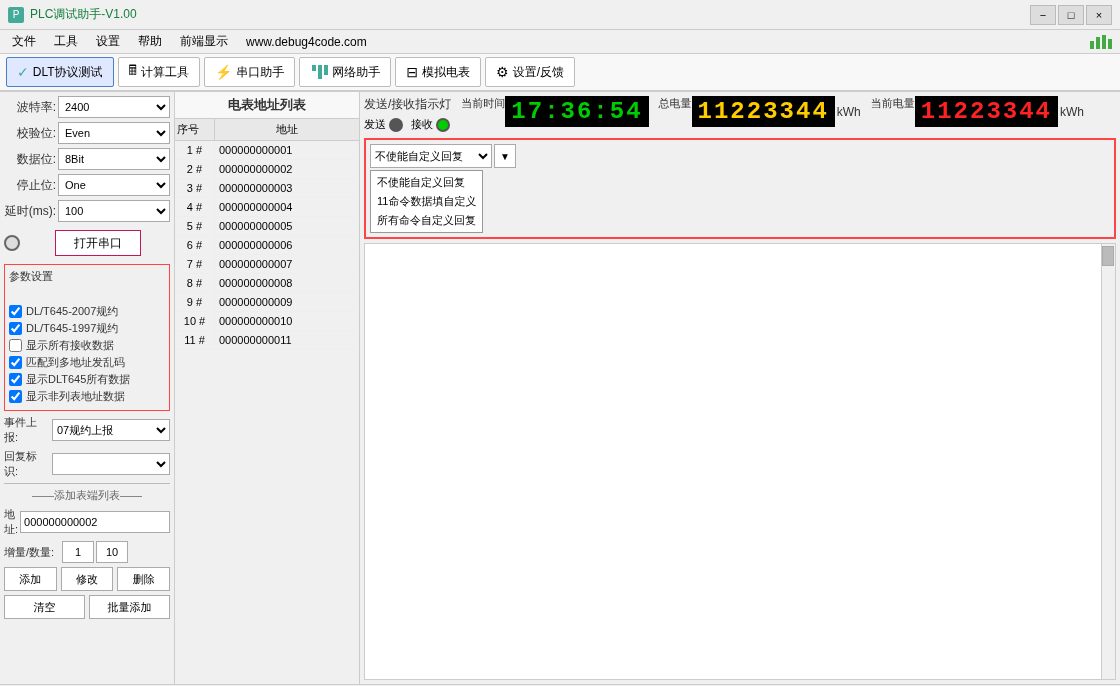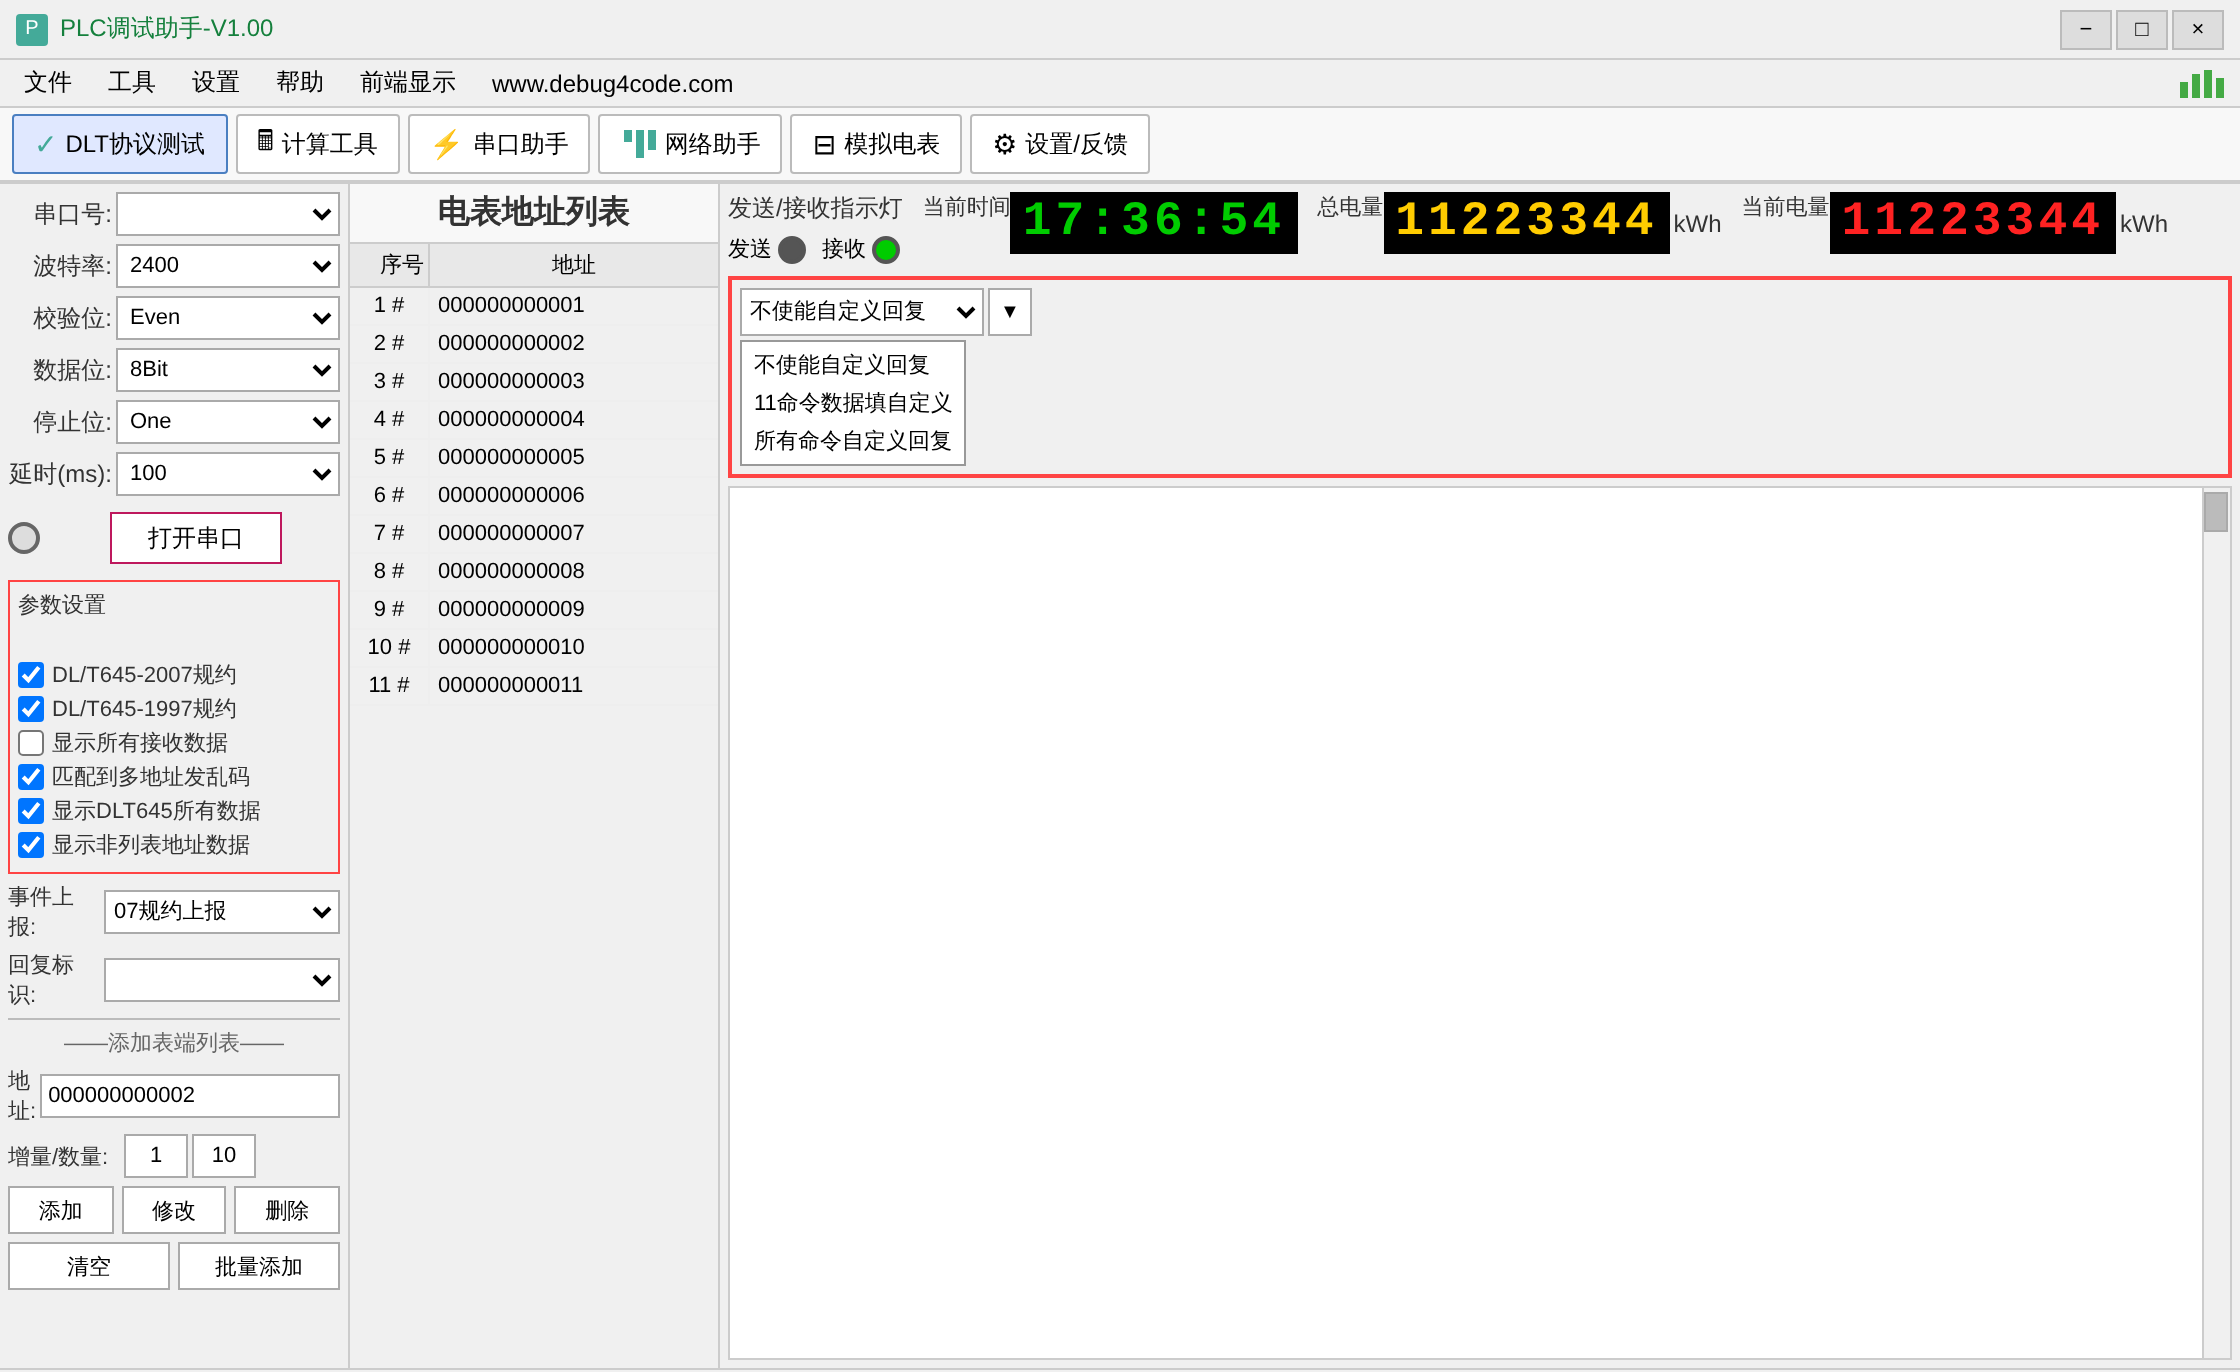--- a/index.html
+++ b/index.html
@@ -51,23 +51,23 @@
     .addr-label { font-size: 11px; color: #333; width: 28px; }
     .addr-input { height: 22px; border: 1px solid #aaa; background: #fff; font-size: 11px; flex: 1; padding: 0 3px; }
     .incr-row { display: flex; align-items: center; gap: 2px; margin-bottom: 4px; }
     .incr-label { font-size: 11px; color: #333; width: 56px; }
     .incr-input { height: 22px; width: 32px; border: 1px solid #aaa; background: #fff; font-size: 11px; text-align: center; }
     .action-row { display: flex; gap: 4px; margin-bottom: 4px; }
     .action-btn { flex: 1; height: 24px; border: 1px solid #aaa; background: #fff; cursor: pointer; font-size: 11px; }
 
     
     .middle-panel { width: 185px; flex-shrink: 0; border-right: 1px solid #ccc; }
-    .table-header { background: #f8f8f8; border-bottom: 1px solid #ccc; text-align: center; padding: 4px 2px; font-size: 16px; color: #333; font-weight: bold; }
+    .table-header { background: #f8f8f8; border-bottom: 1px solid #ccc; text-align: center; padding: 4px 2px; font-size: 13px; color: #333; font-weight: bold; }
     .table-col-header { display: flex; background: #e8e8e8; border-bottom: 1px solid #ccc; }
-    .col-num { width: 40px; text-align: right; padding: 3px 2px; font-size: 11px; border-right: 1px solid #ccc; }
+    .col-num { width: 40px; text-align: left; padding: 3px 2px; font-size: 11px; border-right: 1px solid #ccc; }
     .col-addr { flex: 1; text-align: center; padding: 3px 2px; font-size: 11px; }
     .table-body { overflow-y: auto; height: calc(100% - 52px); }
     .table-row-item { display: flex; border-bottom: 1px solid #eee; }
     .cell-num { width: 40px; text-align: center; padding: 3px 2px; font-size: 11px; border-right: 1px solid #eee; }
     .cell-addr { flex: 1; padding: 3px 4px; font-size: 11px; }
 
     
     .right-panel { flex: 1; display: flex; flex-direction: column; padding: 4px; }
     .sr-label { font-size: 12px; color: #333; }
     .sr-indicators { display: flex; align-items: center; gap: 8px; }
@@ -158,24 +158,20 @@
   <button class="tool-btn">
     <span style="font-size:14px;">⚙</span>
     <span>设置/反馈</span>
   </button>
 </div>
 
 <div class="main">
 
   <div class="left-panel">
     <div class="form-row">
-      <span class="form-label">串口号:</span>
-      <select class="form-select"></select>
-    </div>
-    <div class="form-row">
       <span class="form-label">波特率:</span>
       <select class="form-select">
         <option>2400</option>
       </select>
     </div>
     <div class="form-row">
       <span class="form-label">校验位:</span>
       <select class="form-select">
         <option>Even</option>
       </select>

